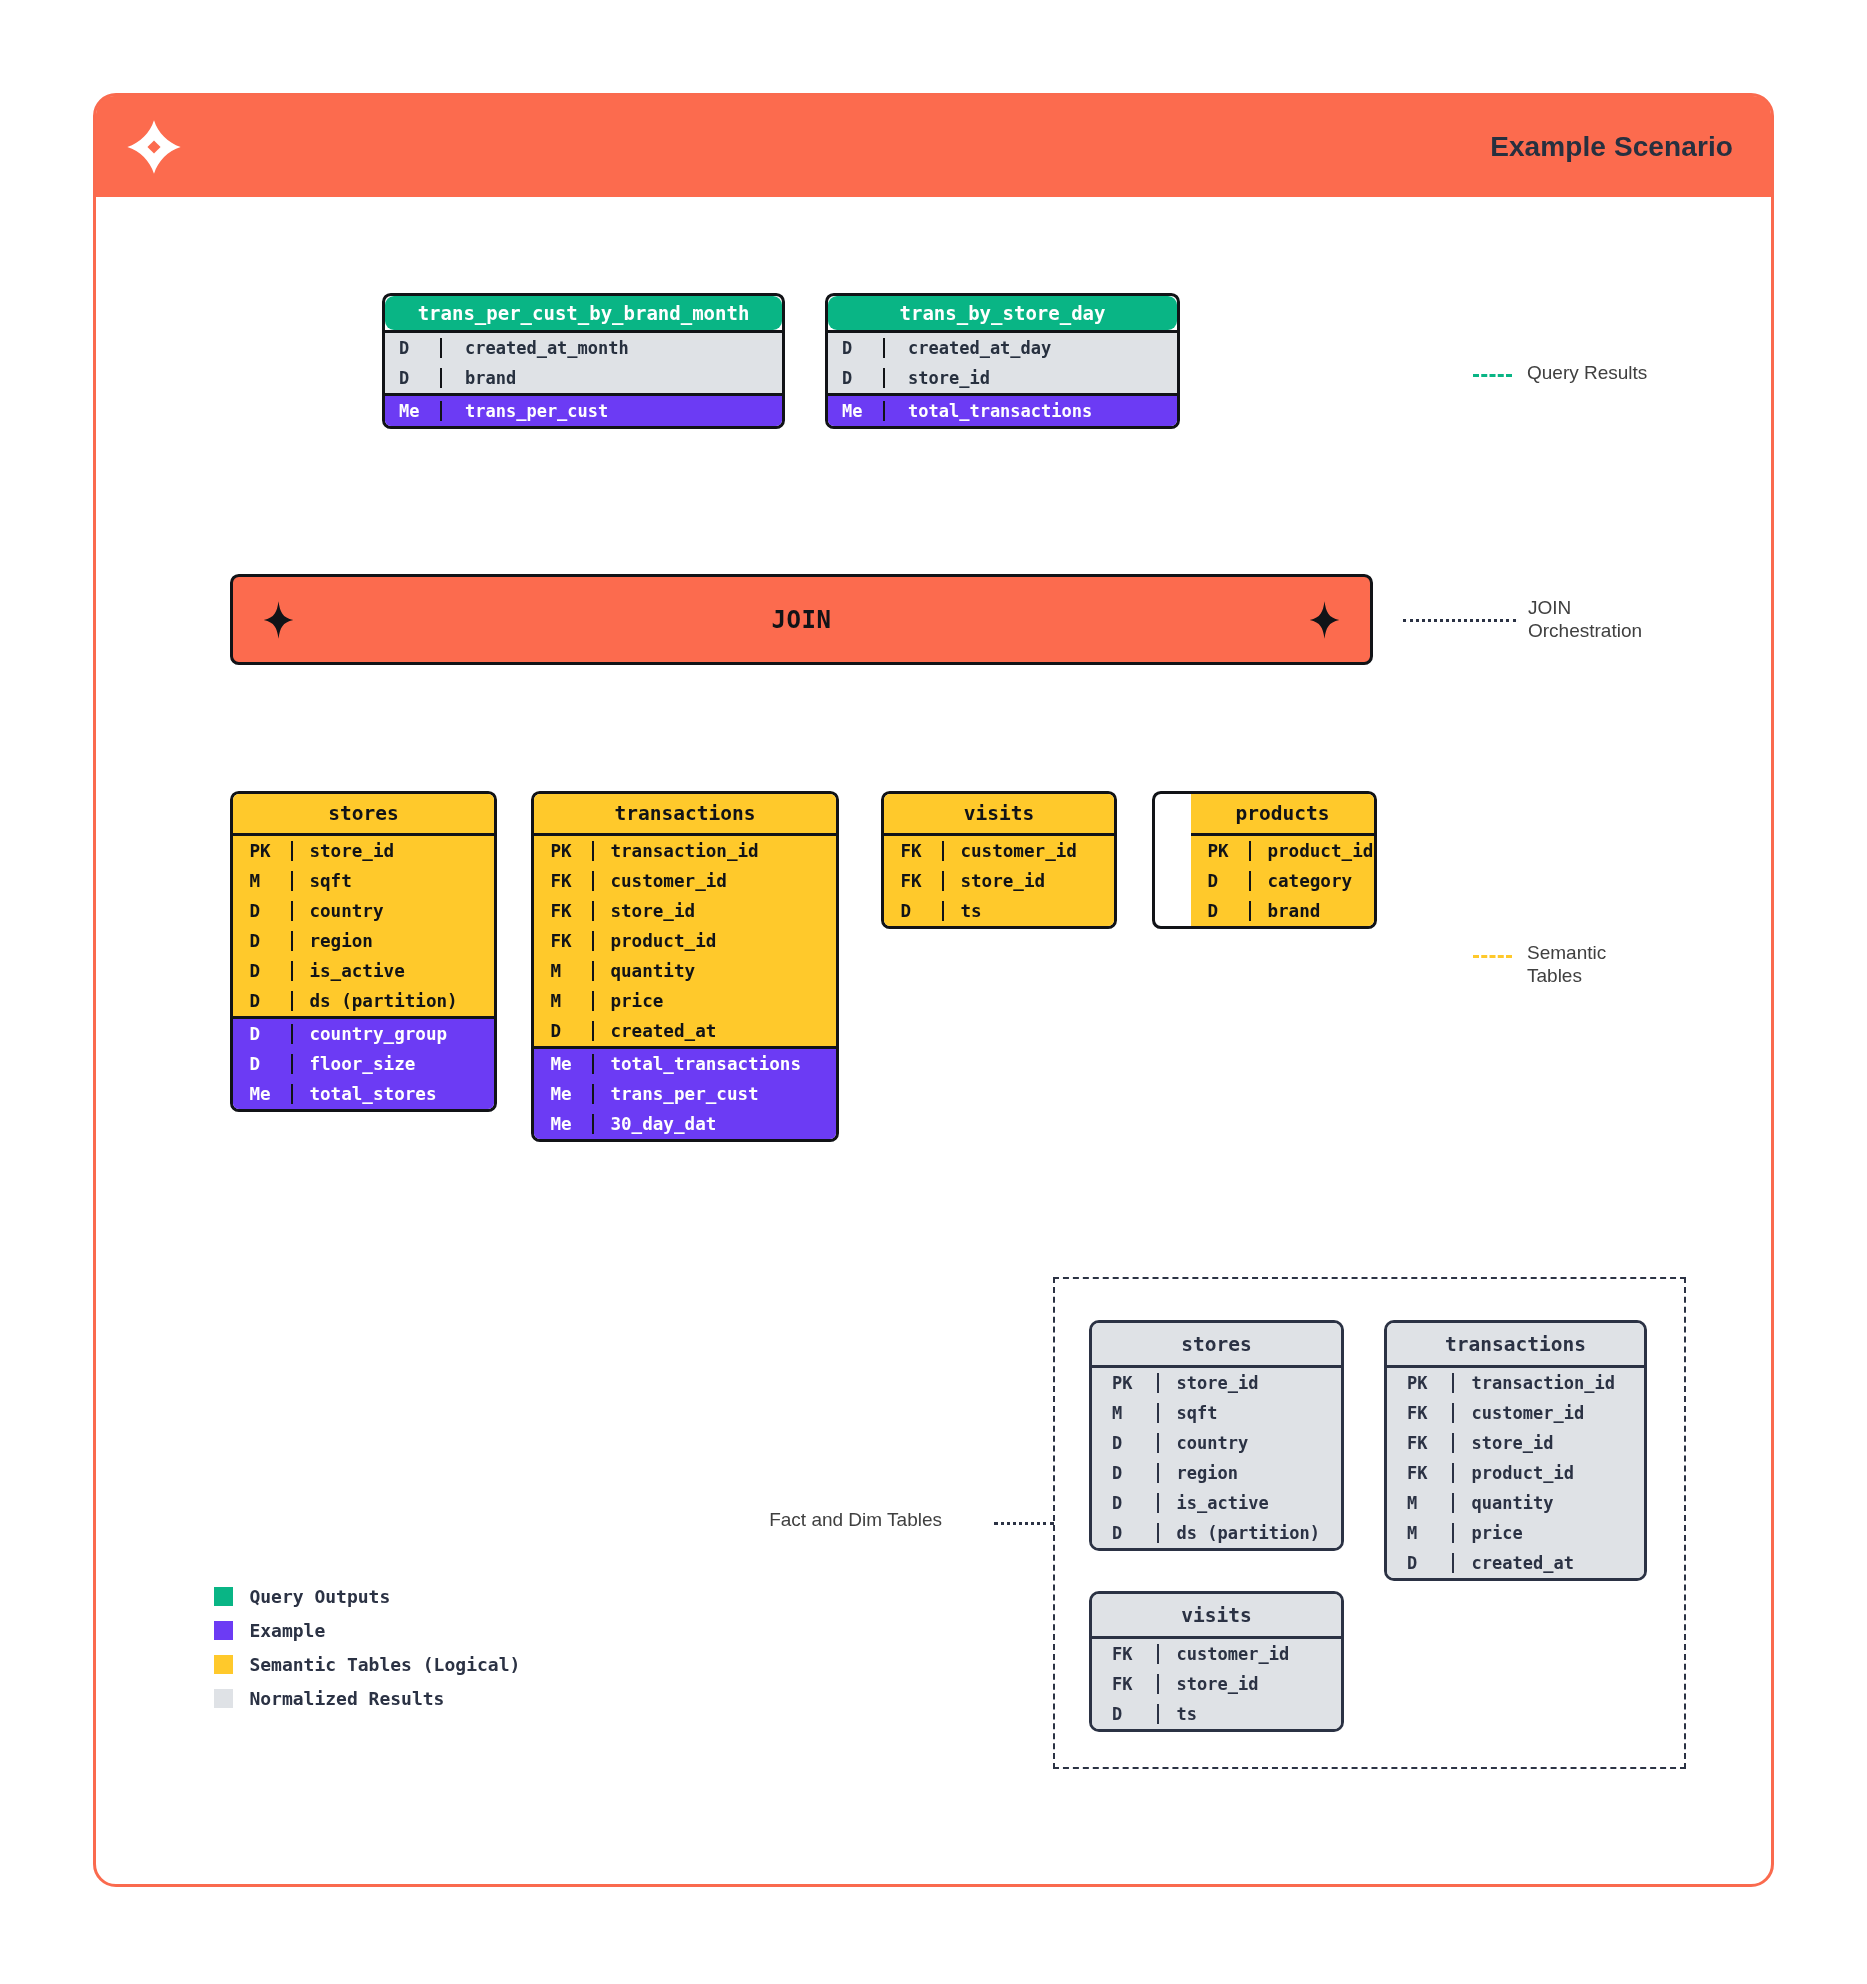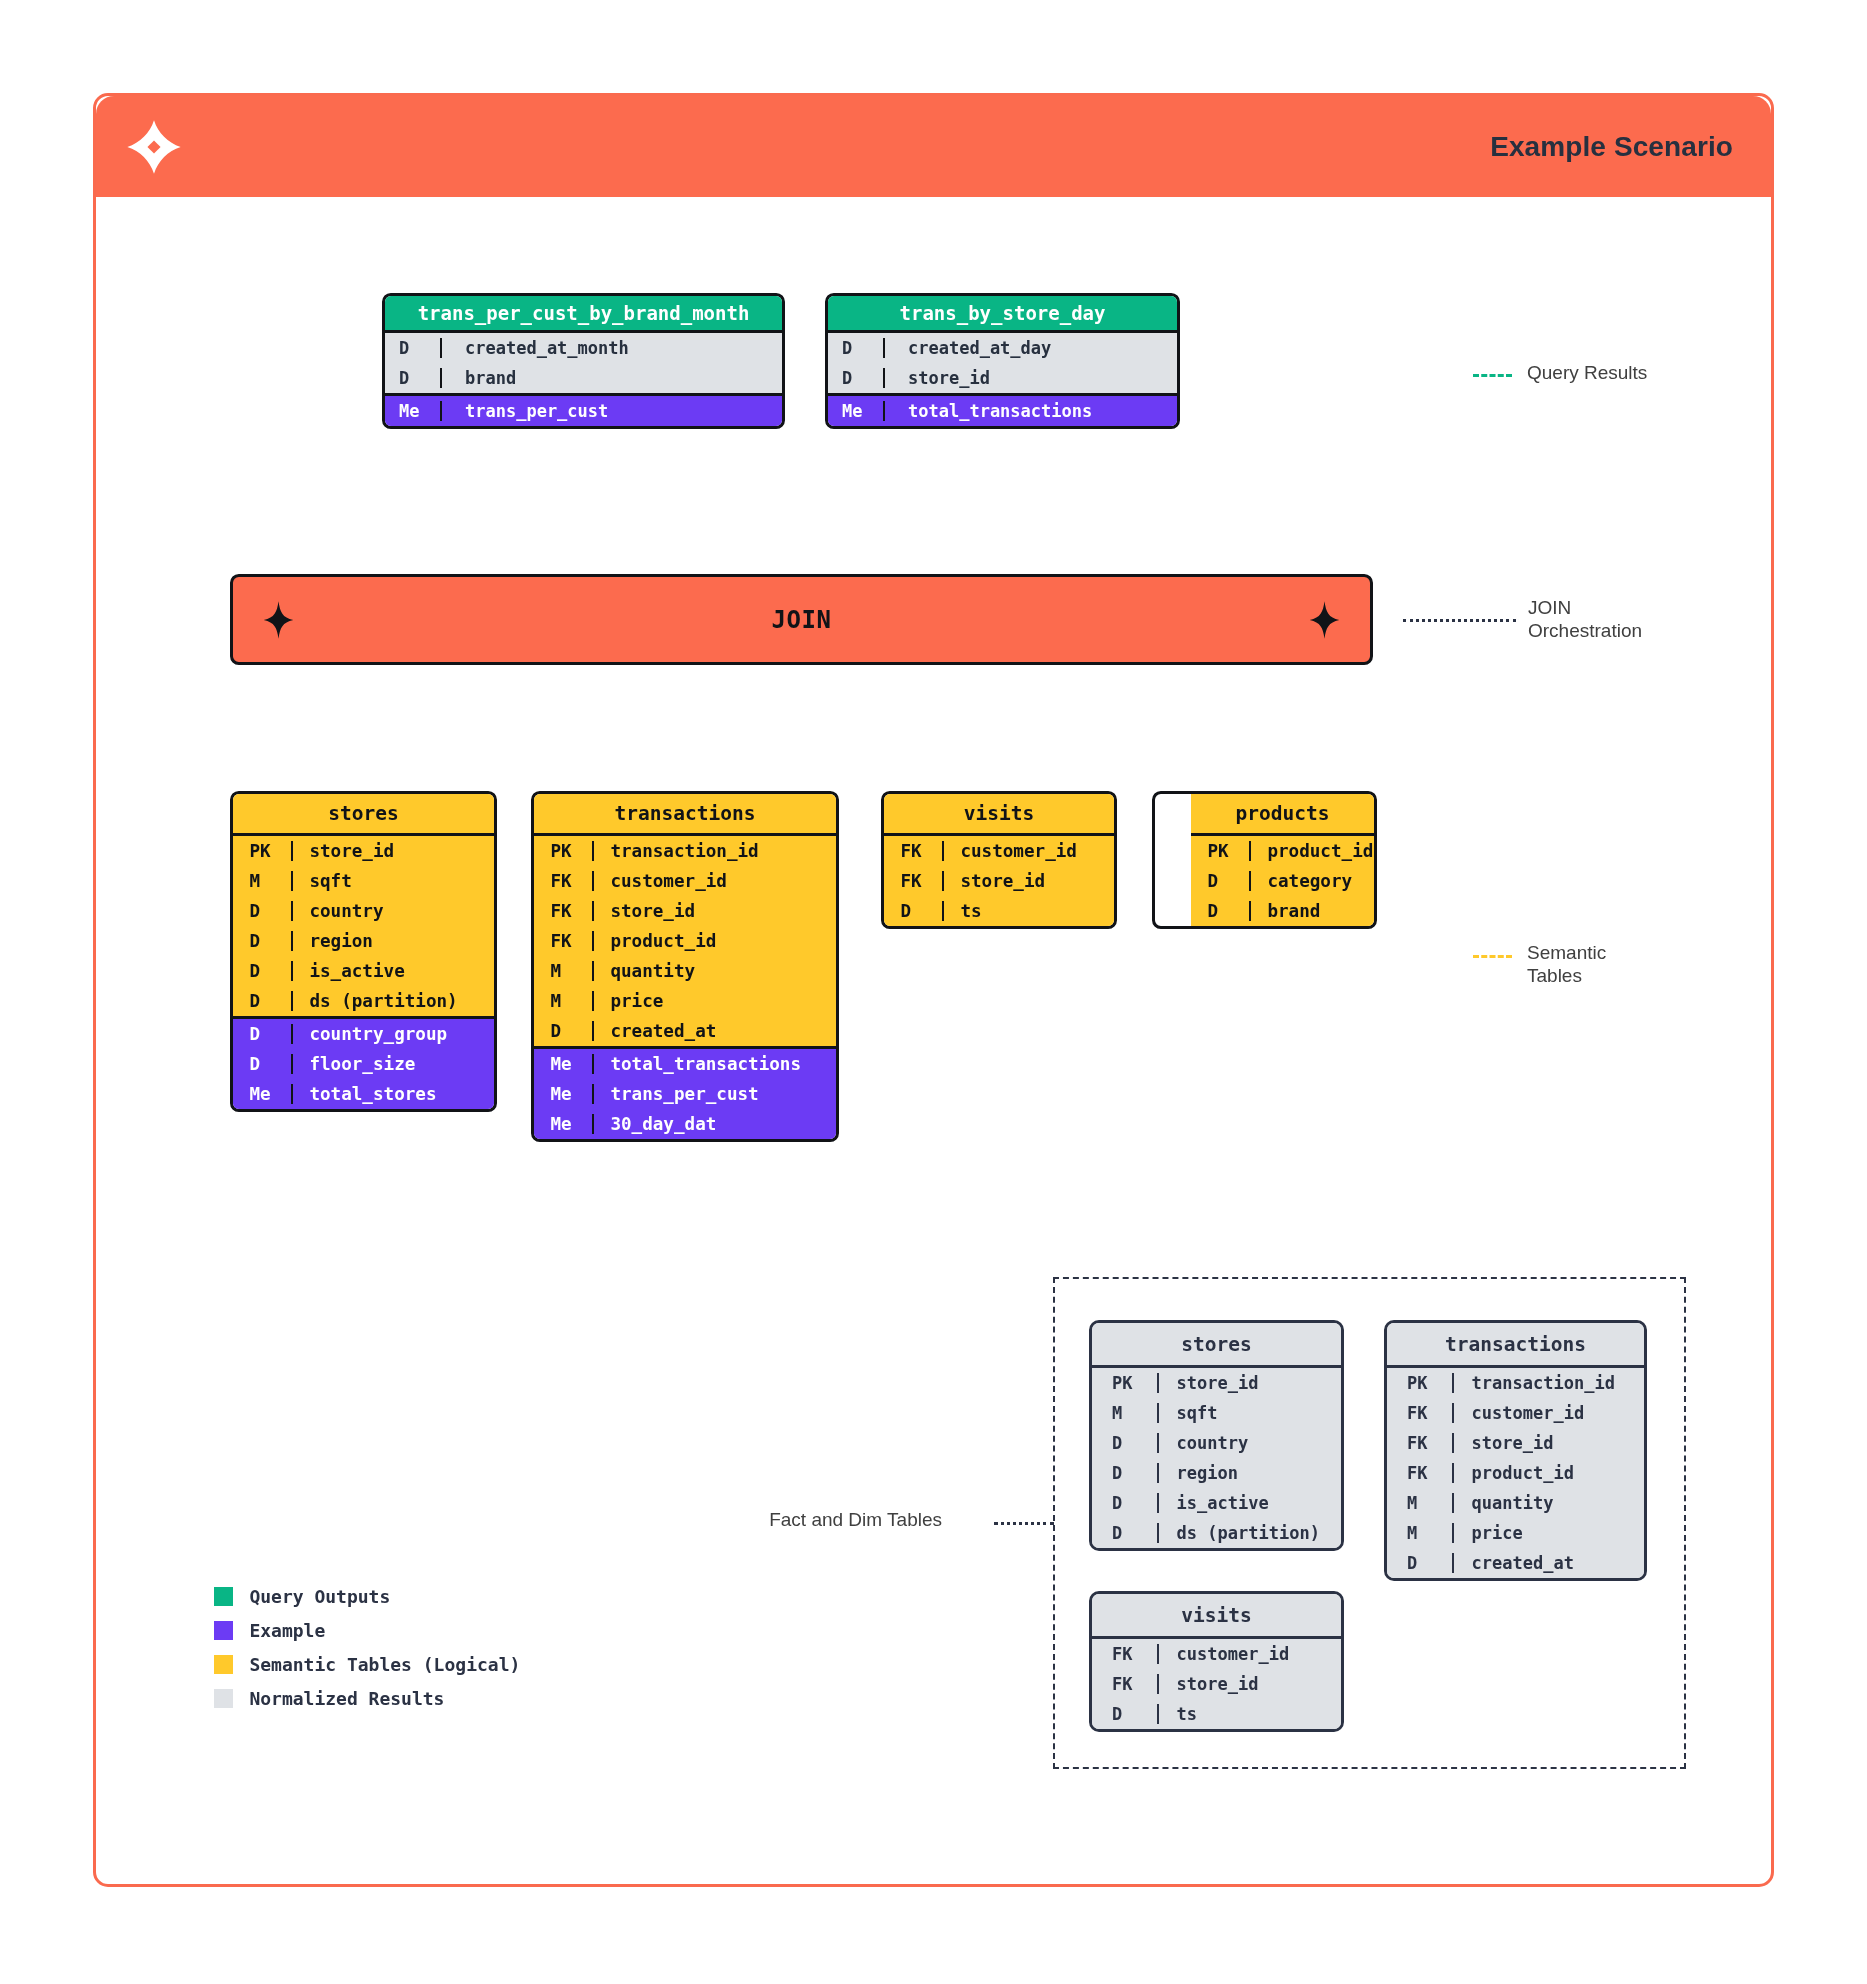--- a/index.html
+++ b/index.html
@@ -1,21 +1,21 @@
 <!DOCTYPE html>
 <html style="font-size:10px"><head>
 <meta charset="utf-8">
 <style>
   html,body{margin:0;padding:0;background:#ffffff;}
   body{font-family:"Liberation Sans",sans-serif;}
   #root{position:relative;width:1868px;height:1985px;background:#fff;overflow:hidden;}
 
   
   .card{position:absolute;left:93px;top:93px;width:1681px;height:1794px;
-        border:3.1px solid #FA6A4E;border-radius:15px;background:#fff;box-sizing:border-box;}
+        border:3.1px solid #FA6A4E;border-radius:23px;background:#fff;box-sizing:border-box;}
   .titlebar{position:absolute;left:0;top:0;width:100%;height:101px;background:#FC6B4E;
             border-radius:18px 18px 0 0;box-sizing:border-box;}
   .title-text{position:absolute;right:38px;top:50%;transform:translateY(-50%);
               color:#27303F;font-size:28px;font-weight:700;letter-spacing:0.1px;white-space:nowrap;}
   .logo{position:absolute;left:29px;top:50%;transform:translateY(-50%);width:58px;height:58px;}
 
   
   .ent{position:absolute;border:3.1px solid #111317;border-radius:8.8px;overflow:hidden;
        box-sizing:border-box;}
   .ent .hdr{font-family:"DejaVu Sans Mono","Liberation Mono",monospace;
@@ -23,21 +23,21 @@
             align-items:center;justify-content:center;}
   .rows{display:block;}
   .row{display:flex;align-items:center;font-family:"DejaVu Sans Mono","Liberation Mono",monospace;
        font-weight:700;white-space:nowrap;}
   .row .k{flex:0 0 auto;text-align:left;}
   .row .v{flex:1 1 auto;text-align:left;}
   .sep-h{border-top:3.1px solid #111317;}
   .vrule{border-left:2.5px solid #111317;}
 
   
-  .qr .hdr{background:#09B585;color:#fff;font-size:19px;height:34px;}
+  .qr .hdr{background:#09B585;color:#fff;font-size:19px;height:34px;border-radius:9px;}
   .qr .dimblk{background:#DFE2E6;color:#27303F;}
   .qr .metblk{background:#6C3BF4;color:#fff;}
   .qr .row{font-size:17px;height:30px;}
   .qr .row .k{width:55px;padding-left:14px;box-sizing:border-box;}
   .qr .row .v{padding-left:23px;}
 
   
   .sem .hdr{background:#FFC92B;color:#111317;font-size:19.5px;height:39px;}
   .sem .dimblk{background:#FFC92B;color:#111317;}
   .sem .metblk{background:#6C3BF4;color:#fff;}

